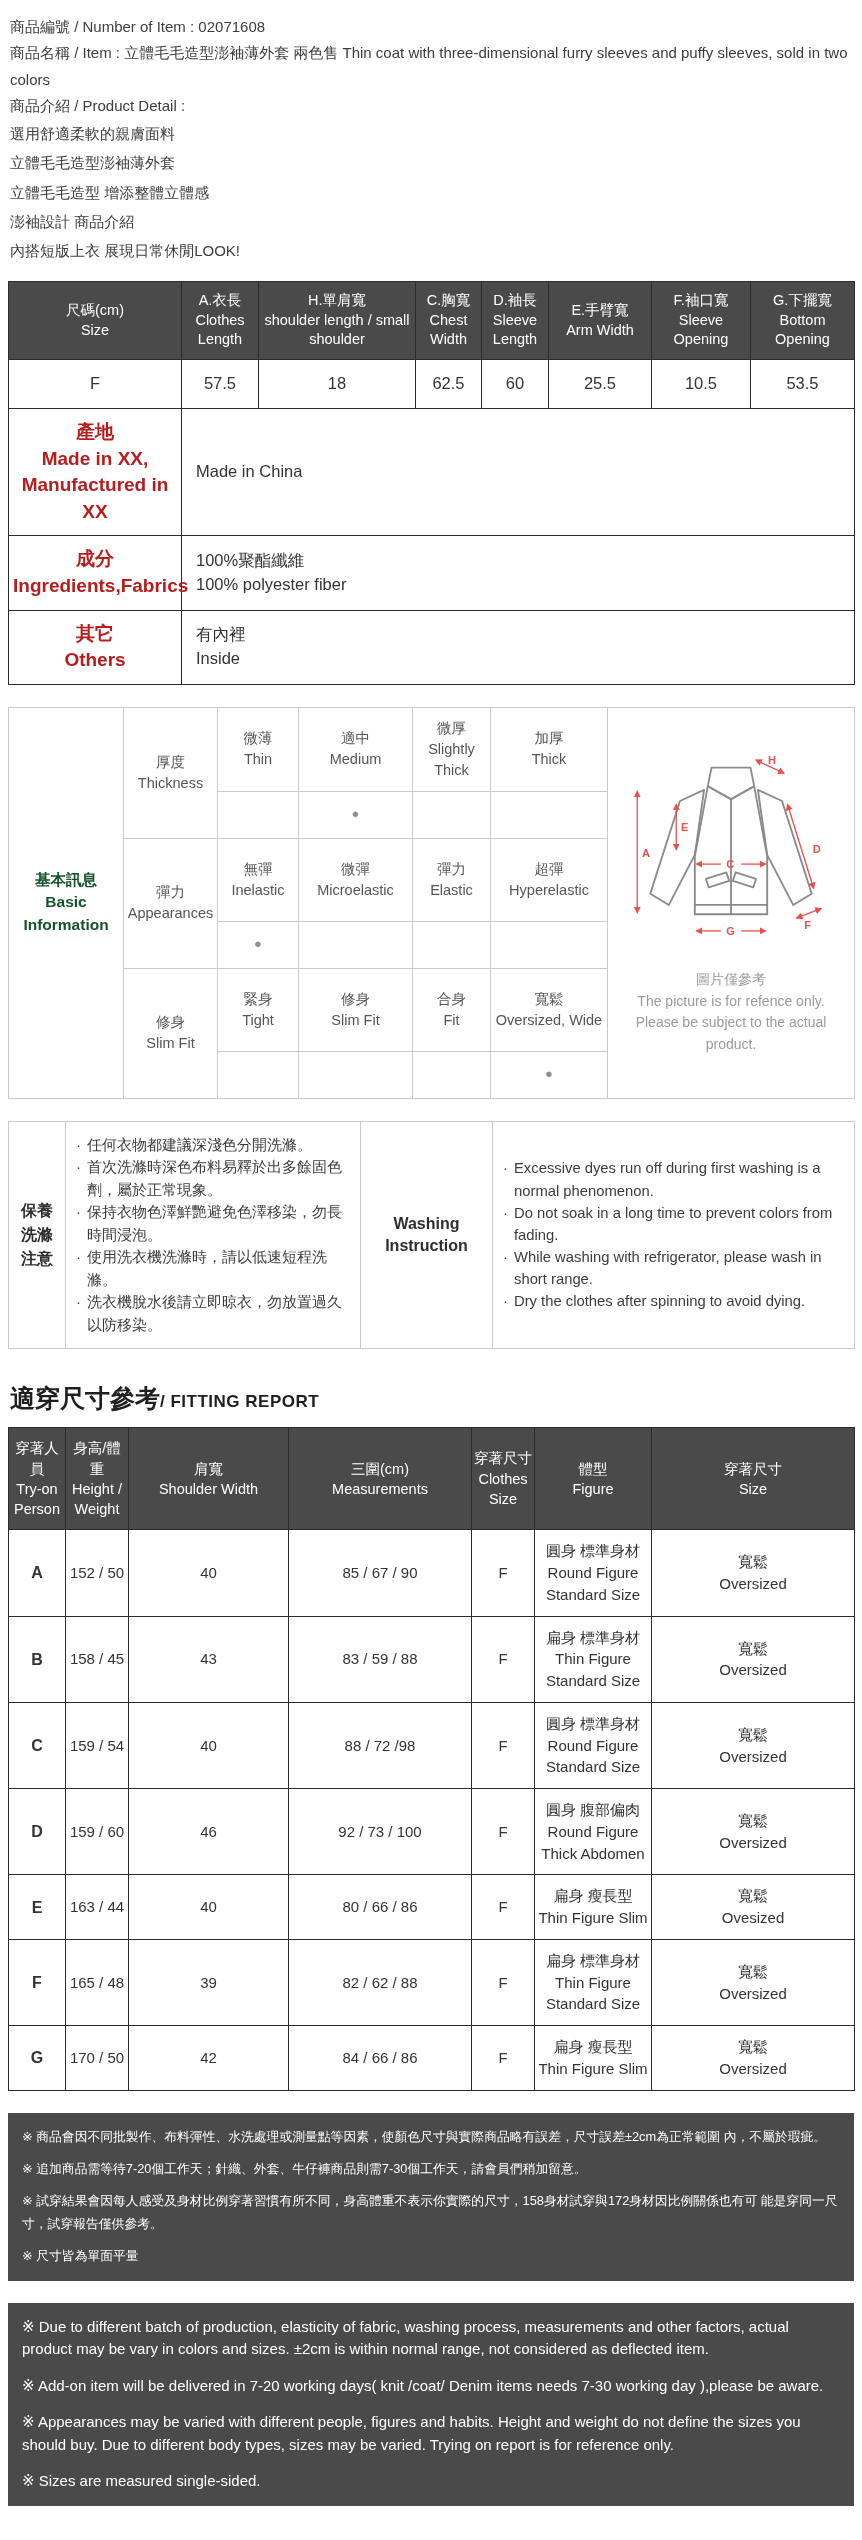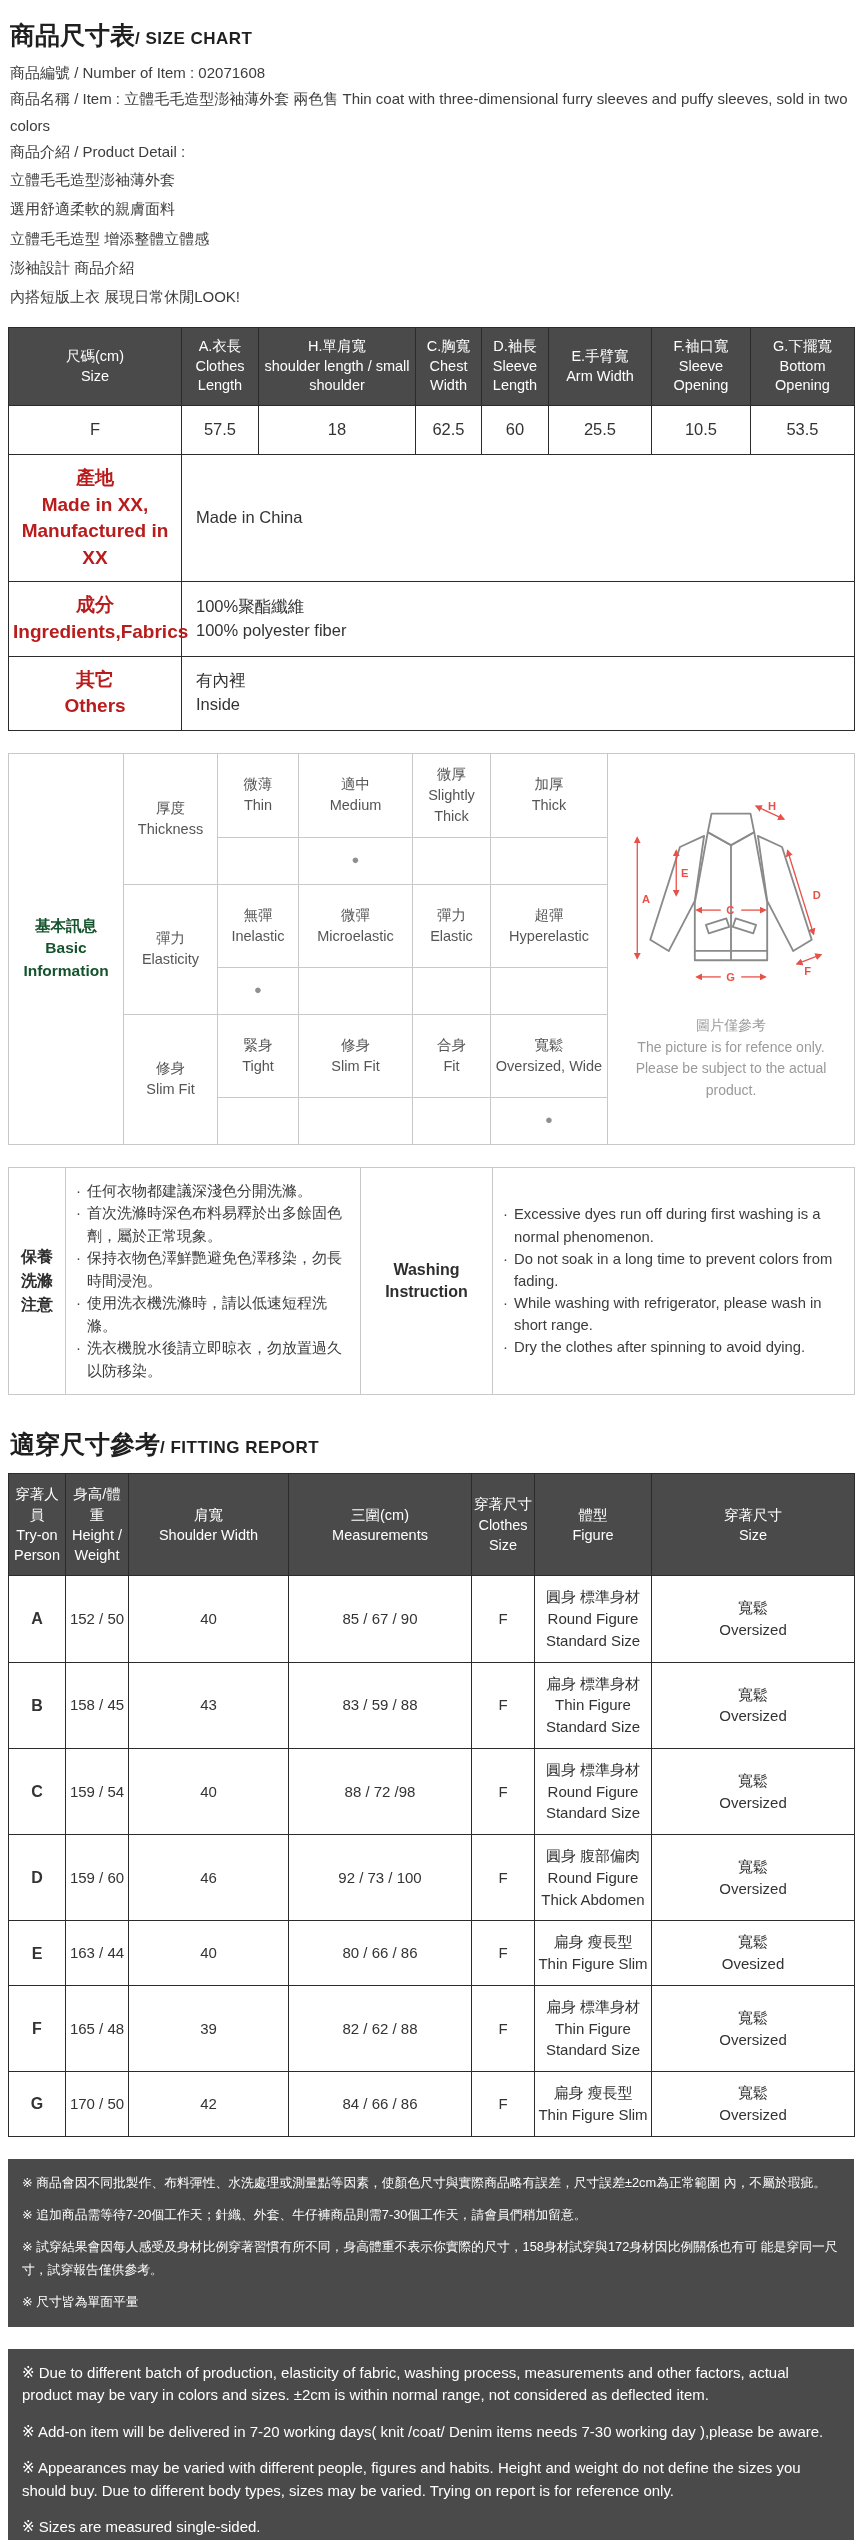--- a/index.html
+++ b/index.html
@@ -59,26 +59,25 @@
   .notes.en p{font-size:15px;line-height:1.5;margin-bottom:14px;}
   .notes p:last-child{margin-bottom:0;}
 
   svg text{font-family:"Liberation Sans","DejaVu Sans",sans-serif;}
 </style>
 </head>
 <body>
 
 <div class="page">
 
-  <h1 class="sec-title"><span class="t-zh">商品尺寸表</span><span class="t-en">/ SIZE CHART</span></h1>
   <div class="meta">商品編號 / Number of Item : 02071608</div>
   <div class="meta">商品名稱 / Item : 立體毛毛造型澎袖薄外套 兩色售 Thin coat with three-dimensional furry sleeves and puffy sleeves, sold in two colors</div>
   <div class="meta">商品介紹 / Product Detail :</div>
+  <div class="detail">選用舒適柔軟的親膚面料</div>
   <div class="detail">立體毛毛造型澎袖薄外套</div>
-  <div class="detail">選用舒適柔軟的親膚面料</div>
   <div class="detail">立體毛毛造型 增添整體立體感</div>
   <div class="detail">澎袖設計 商品介紹</div>
   <div class="detail">內搭短版上衣 展現日常休閒LOOK!</div>
 
   <table class="size-table">
     <colgroup>
       <col style="width:173px">
         <col style="width:77px">
         <col style="width:157px">
         <col style="width:66px">
@@ -247,21 +246,21 @@
     </tr>
     <tr>
       <td class="dotcell"></td>
       <td class="dotcell">●</td>
       <td class="dotcell"></td>
       <td class="dotcell"></td>
     </tr>
     <tr>
       <td class="attr" rowspan="2">
             <div>彈力</div>
-            <div>Elasticity</div>
+            <div>Appearances</div>
           </td>
       <td class="opt">
             <div>無彈</div>
             <div>Inelastic</div>
           </td>
       <td class="opt">
             <div>微彈</div>
             <div>Microelastic</div>
           </td>
       <td class="opt">

